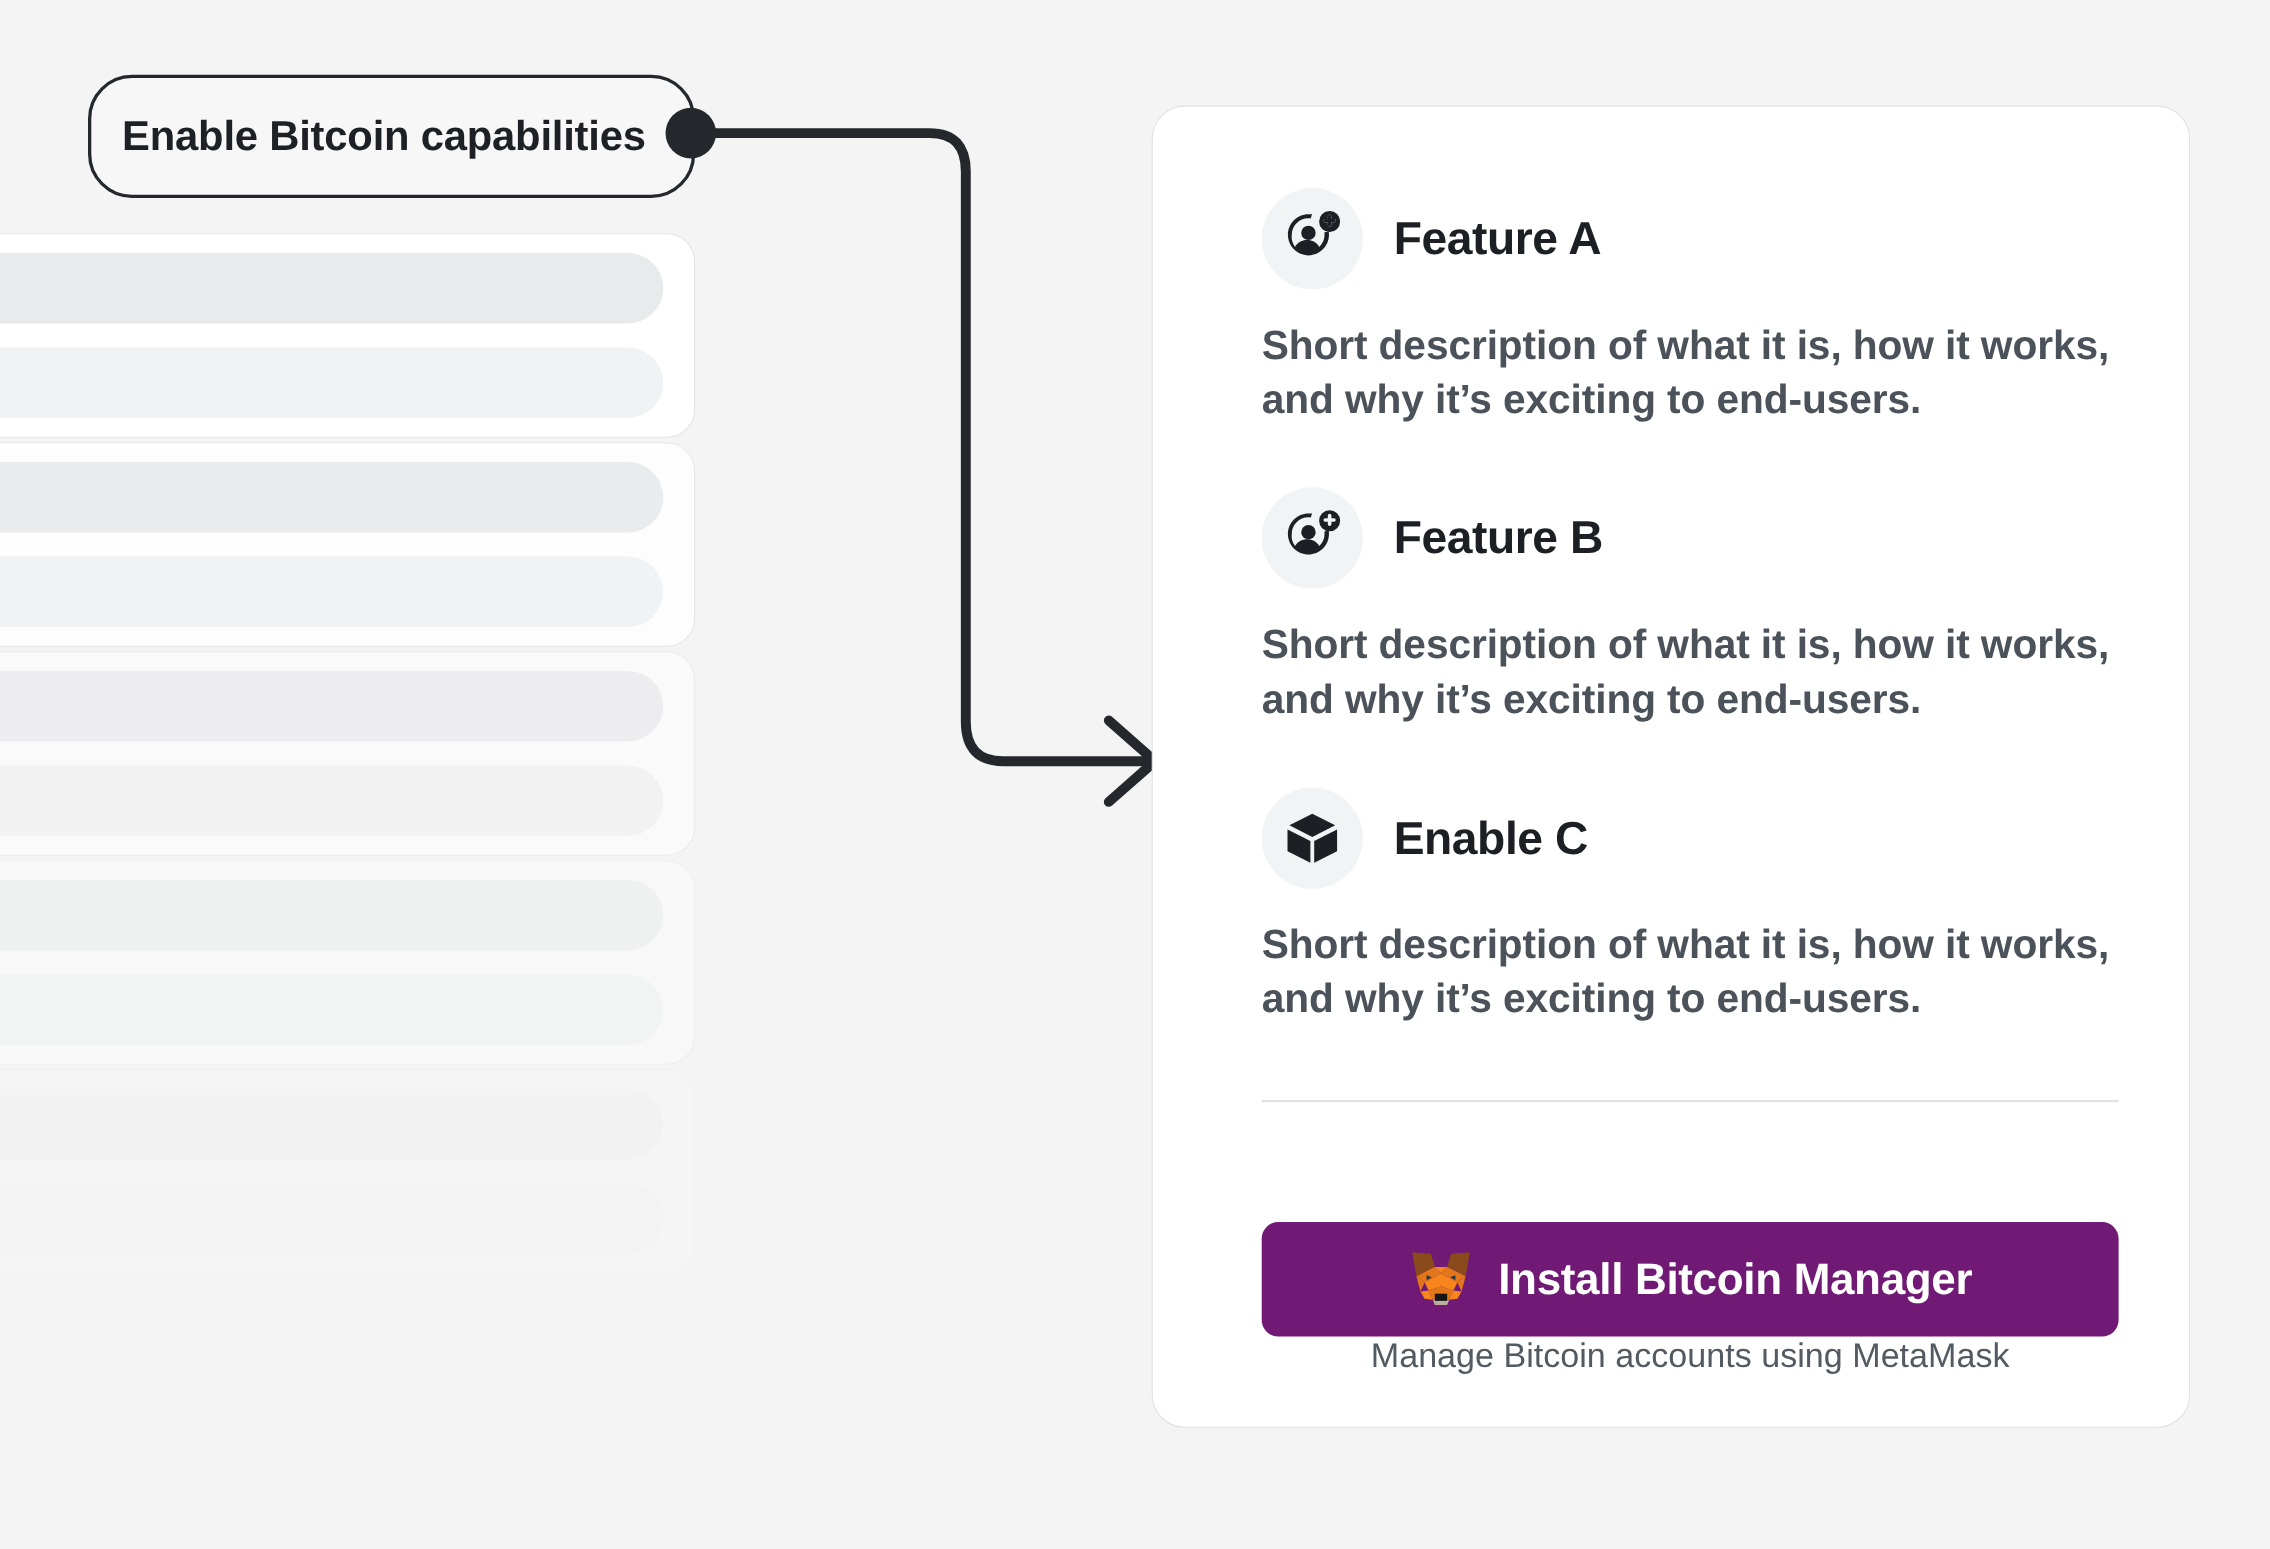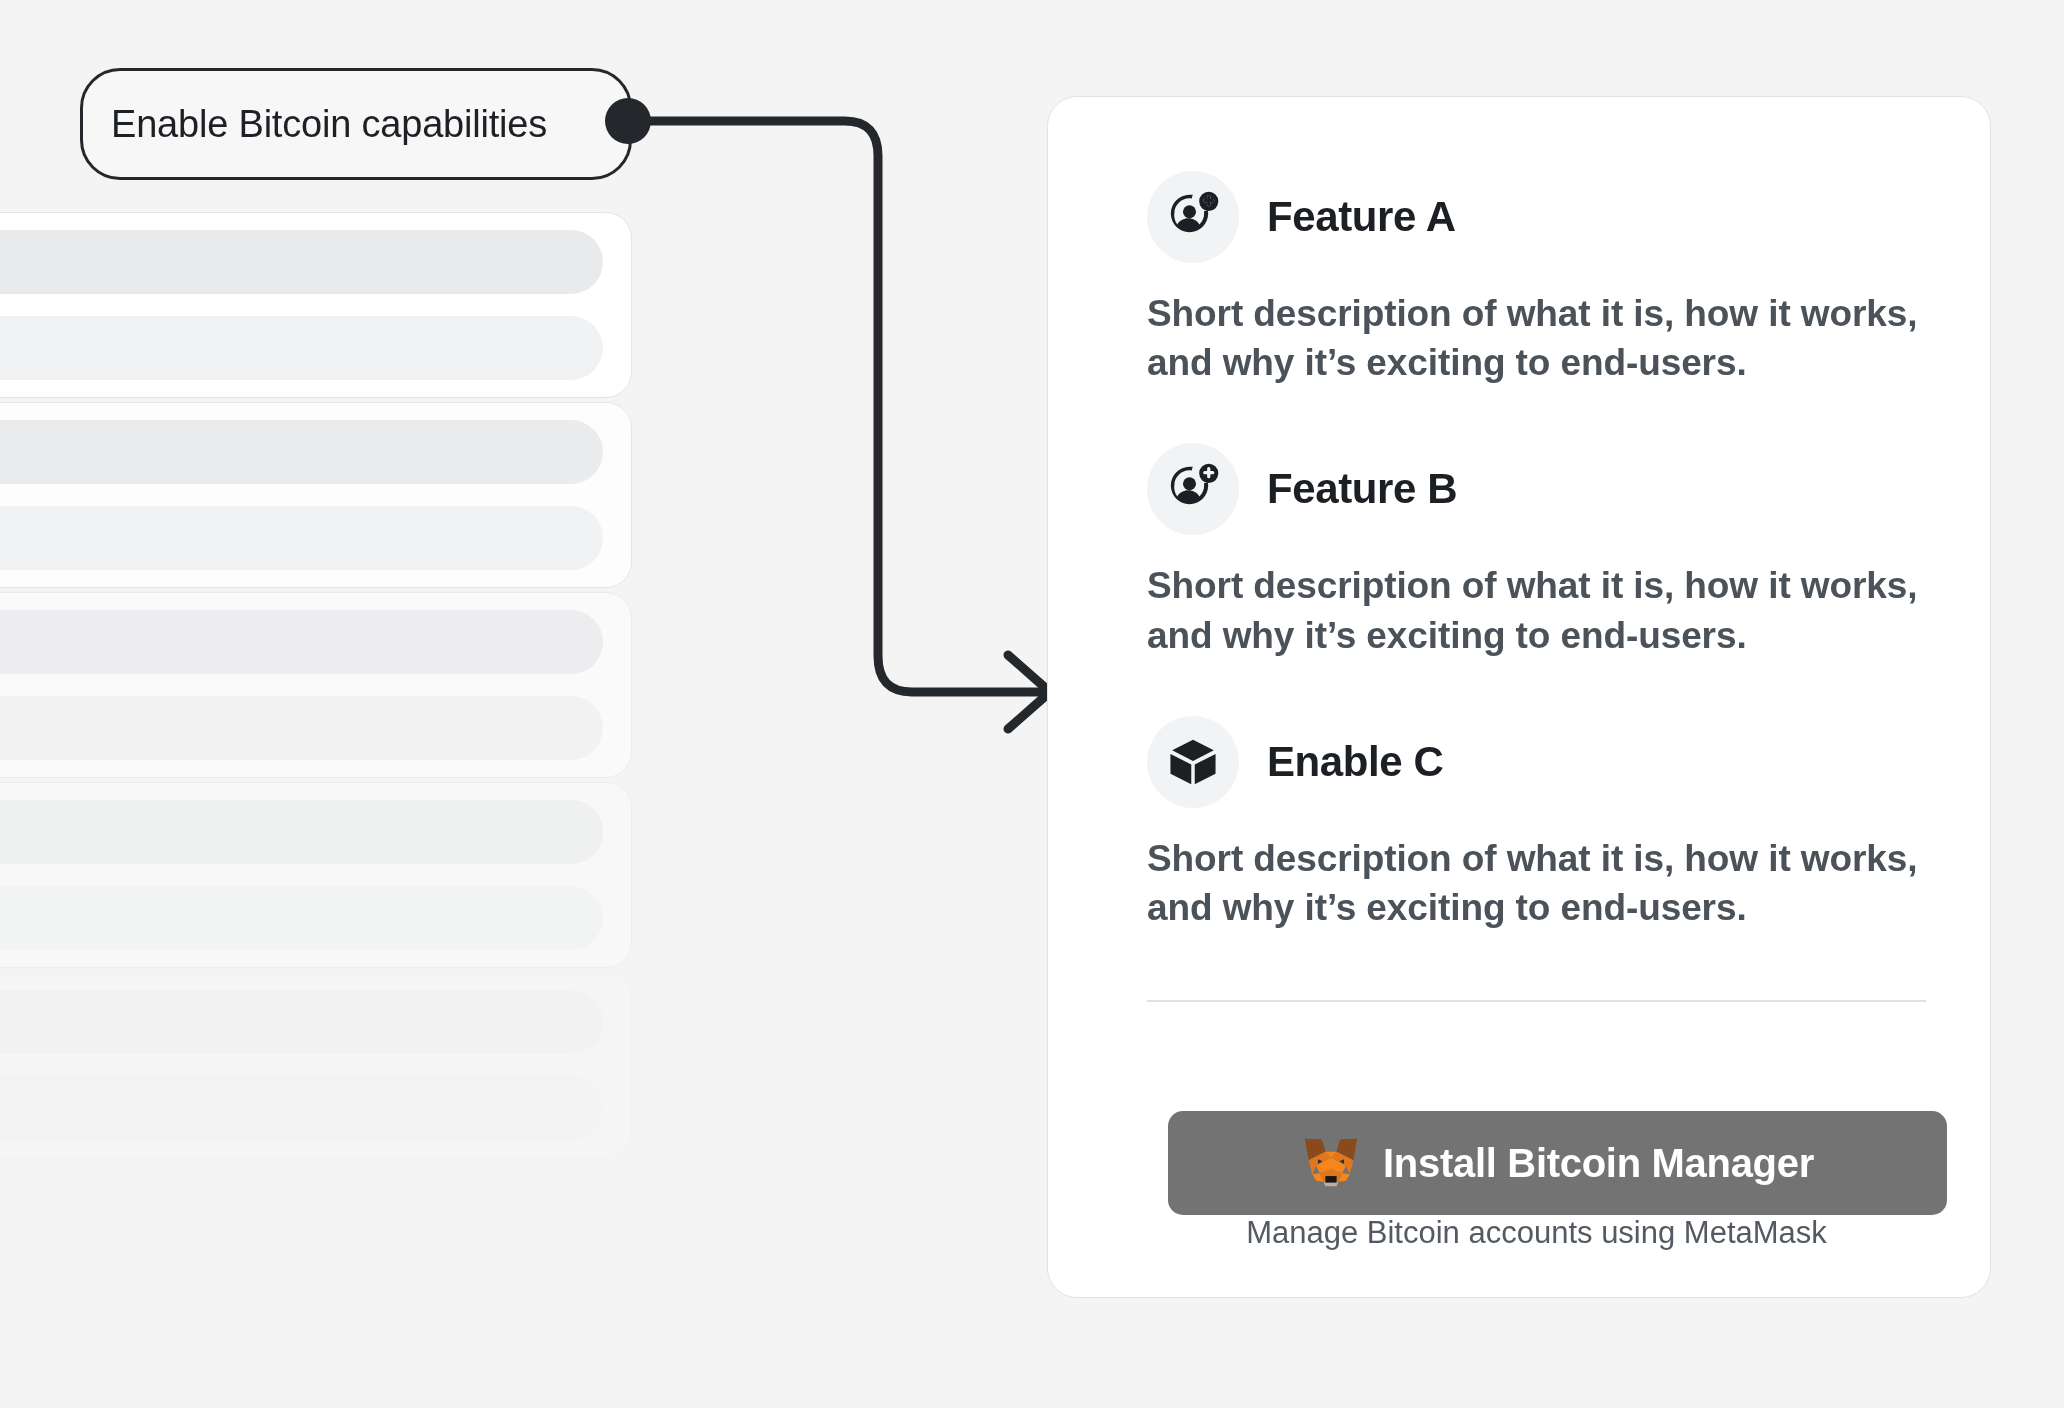--- a/index.html
+++ b/index.html
@@ -32,21 +32,21 @@
     position: absolute;
     left: 80px; top: 68px;
     width: 552px; height: 112px;
     background: #f7f7f7;
     border: 3px solid #24272b;
     border-radius: 40px;
     display: flex; align-items: center;
     padding-left: 28px;
   }
   .callout-label {
-    font-size: 38px; font-weight: 400;
+    font-size: 38px; font-weight: 700;
     color: #1d2024; letter-spacing: -0.2px;
     white-space: nowrap;
   }
 
   
   .connector { position: absolute; left: 0; top: 0; width: 2064px; height: 1408px; pointer-events: none; }
 
   
   .feature-card {
     position: absolute;
@@ -78,24 +78,24 @@
     color: #4b525a; font-weight: 700;
     max-width: 800px;
     letter-spacing: -0.1px;
   }
 
   .card-divider { height: 2px; background: #dfe2e5; margin-top: 68px; }
 
   .card-footer { padding: 52px 64px 46px 64px; }
   .install-button {
     width: 100%; height: 104px;
-    background: #737373;
+    background: #701a75;
     border: none; border-radius: 15px;
     display: flex; align-items: center; justify-content: center;
-    gap: 22px; cursor: pointer; margin-left: 21px;
+    gap: 22px; cursor: pointer;
   }
   .install-label {
     font-size: 40px; font-weight: 700; color: #ffffff;
     letter-spacing: -0.3px;
   }
   .footer-caption {
     text-align: center;
     font-size: 31px; color: #535a61; font-weight: 400;
   }
 </style>

